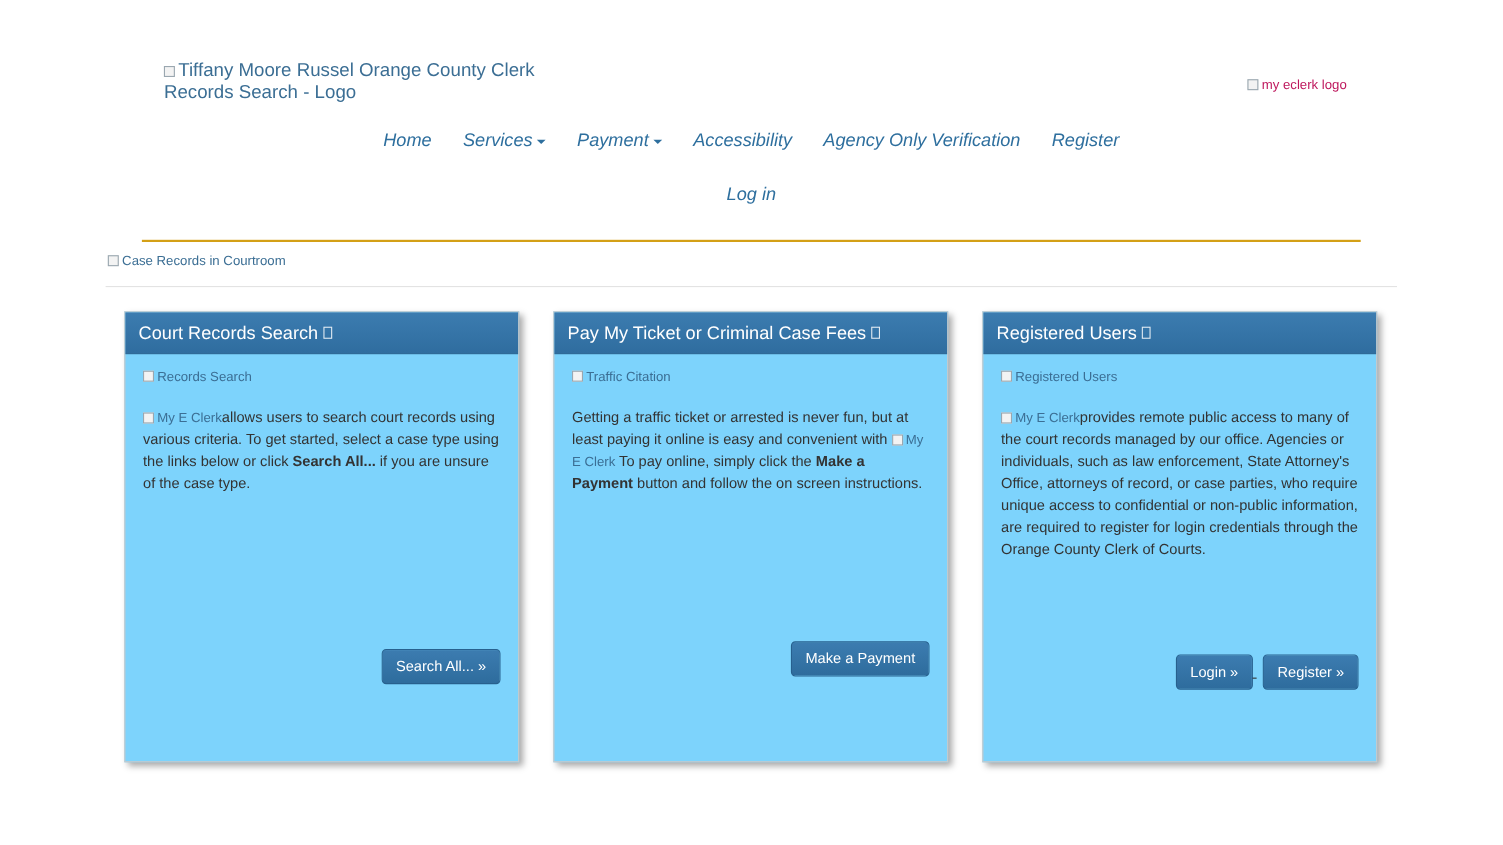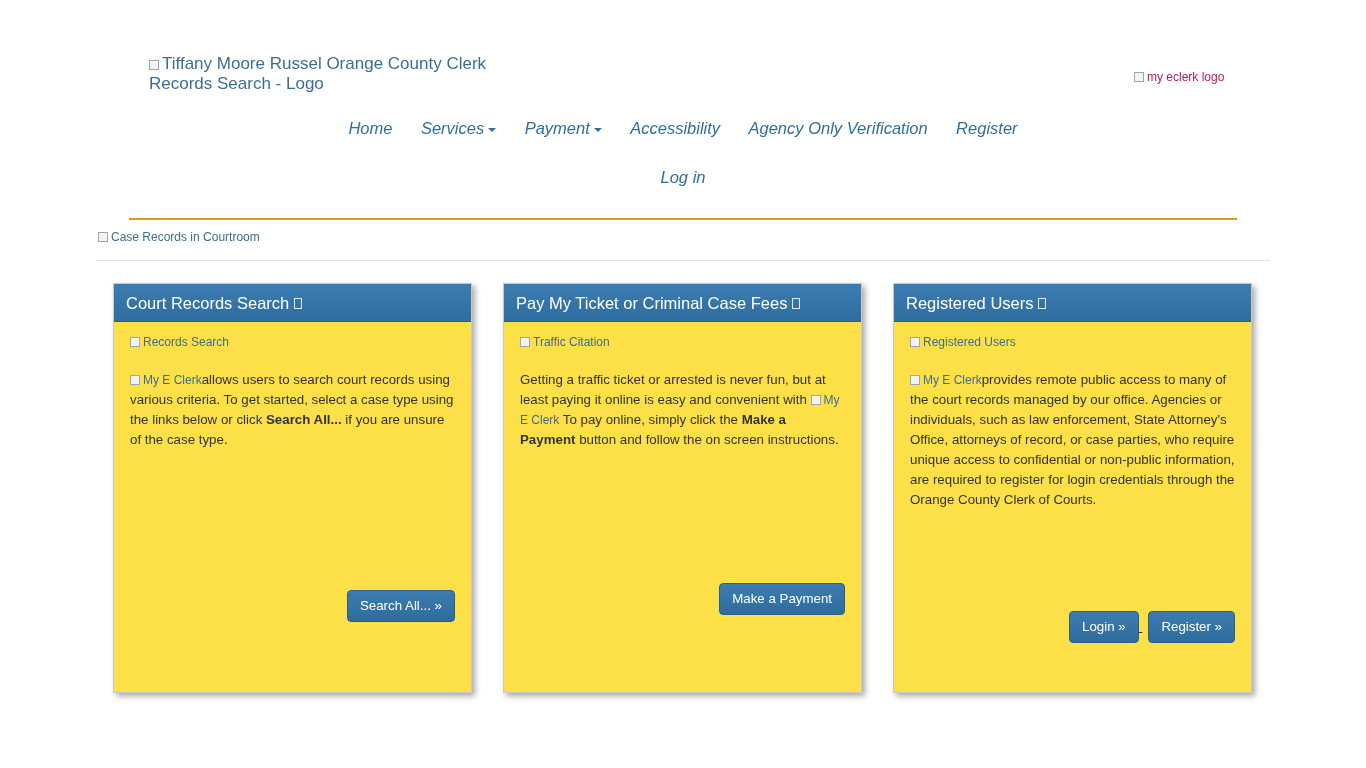--- a/index.html
+++ b/index.html
@@ -113,21 +113,21 @@
 
   
   .panels {
     position: absolute;
     left: 0; top: 283px;
     width: 1366px;
   }
   .panel {
     position: absolute;
     top: 0;
-    background: #fde047;
+    background: #7dd3fc;
     border: 1px solid #c9c9c9;
     box-shadow: 3px 3px 6px rgba(0,0,0,0.35);
     height: 410px;
   }
   #panel-0 { left: 113px; width: 359px; }
   #panel-1 { left: 503px; width: 359px; }
   #panel-2 { left: 893px; width: 359px; }
 
   .panel-head {
     height: 38px;
@@ -262,21 +262,21 @@
           <a class="btn" href="#">Make a Payment</a>
         </div>
       </div>
     </div>
 
     <div class="panel" id="panel-2">
       <div class="panel-head"><span>Registered Users</span><span class="box-glyph"></span></div>
       <div class="panel-body">
         <div class="img-alt"><span class="broken-img"></span><span>Registered Users</span></div>
         <div class="body-text"><span class="inline-img-alt"><span class="broken-img"></span><span>My E Clerk</span></span><span>provides remote public access to many of the court records managed by our office. Agencies or individuals, such as law enforcement, State Attorney's Office, attorneys of record, or case parties, who require unique access to confidential or non-public information, are required to register for login credentials through the Orange County Clerk of Courts.</span></div>
-        <div class="btn-row" style="top: 289px; text-decoration: underline;">
+        <div class="btn-row" style="top: 273px; text-decoration: underline;">
           <a class="btn" href="#">Login »</a>
           <a class="btn" href="#">Register »</a>
         </div>
       </div>
     </div>
 
   </div>
 </div>
 
 </body></html>

